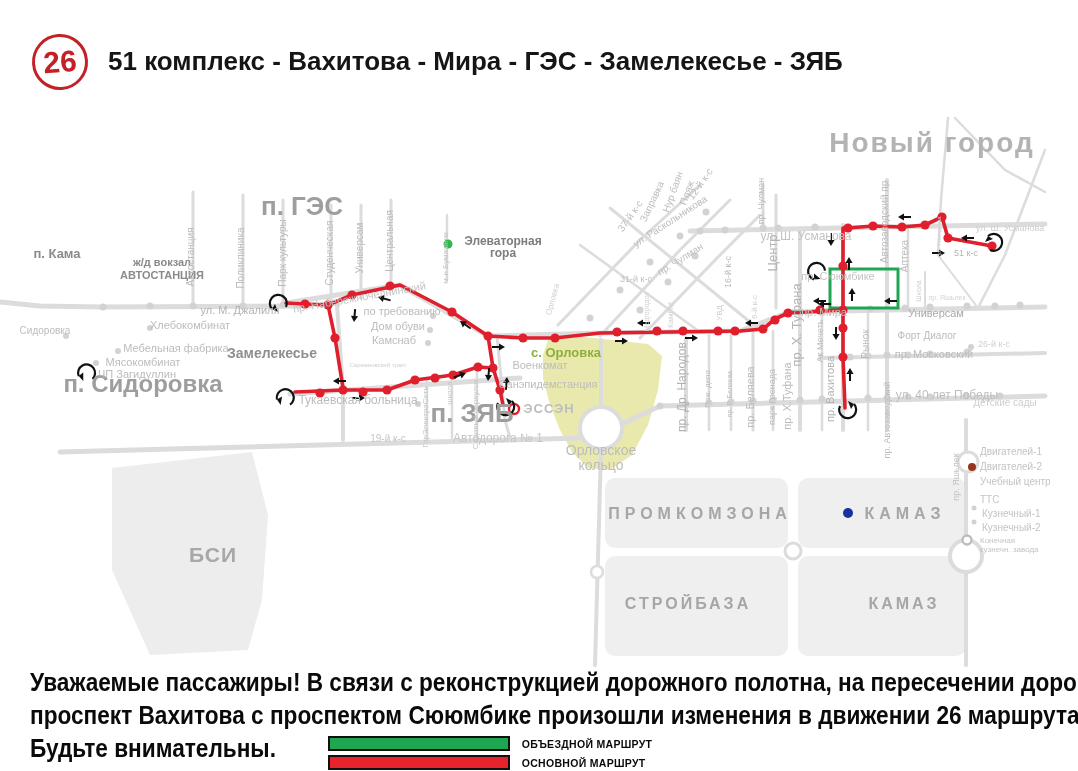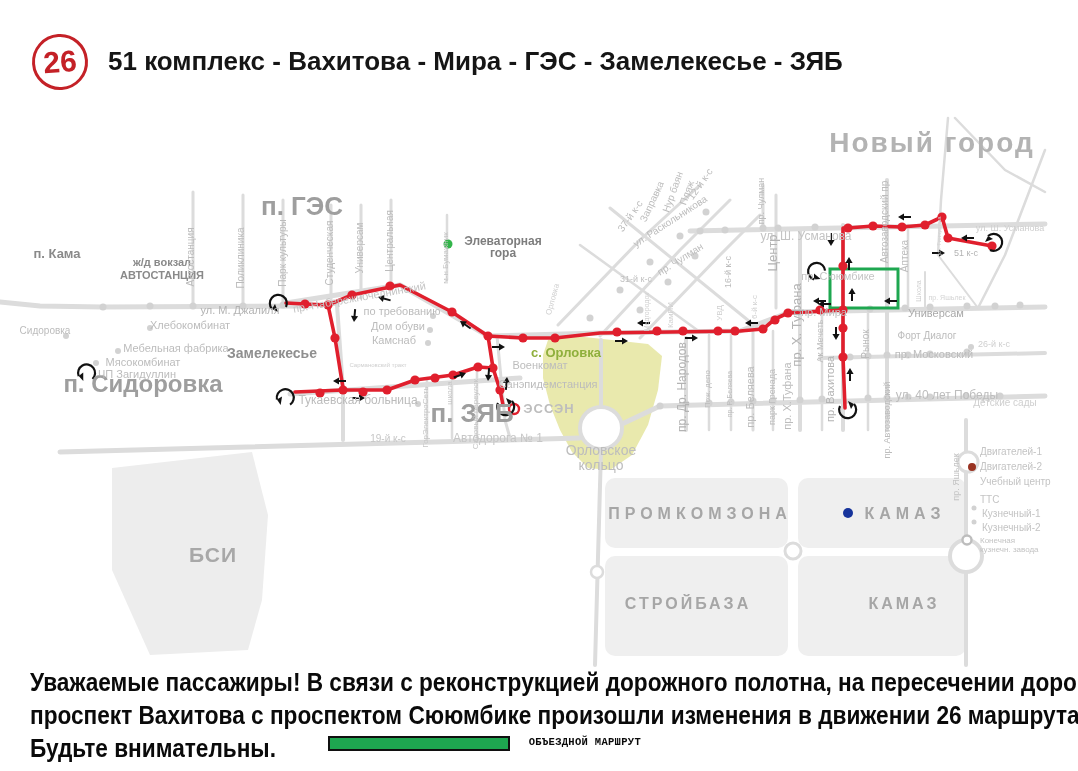--- a/index.html
+++ b/index.html
@@ -11,21 +11,21 @@
   .route-badge{position:absolute;left:32px;top:34px;width:50px;height:50px;border-radius:50%;
        border:3px solid #c42127;display:flex;align-items:center;justify-content:center;
        color:#c42127;font-size:30px;font-weight:bold;background:#fff;transform:rotate(-4deg);}
   .route-title{position:absolute;left:108px;top:46px;font-size:26px;font-weight:bold;color:#151515;
        white-space:nowrap;letter-spacing:0px;}
   .notice{position:absolute;left:30px;top:666px;width:1040px;z-index:5;color:#0a0a0a;}
   .notice-line{font-size:25px;font-weight:bold;white-space:nowrap;transform:scaleX(0.905);
        transform-origin:left center;line-height:33px;}
   .notice-row{display:flex;align-items:flex-start;gap:26px;}
   .legend{display:flex;flex-direction:column;gap:4px;padding-top:4px;}
-  .legend-row{display:flex;gap:19px;font-family:Liberation Mono, monospace;}
+  .legend-row{display:flex;align-items:center;gap:12px;}
   .legend-bar{width:178px;height:11px;border:2px solid #101010;}
   .legend-label{font-size:10.5px;font-weight:bold;color:#0a0a0a;letter-spacing:0.3px;}
 </style>
 </head>
 <body>
 
 <svg id="map-svg" viewBox="0 0 1078 771" xmlns="http://www.w3.org/2000/svg">
     <polygon points="112,468 252,452 268,515 262,600 248,650 150,655 112,570" fill="#ededed"></polygon>
     <rect x="605" y="478" width="183" height="70" rx="10" fill="#efefef"></rect>
     <rect x="798" y="478" width="168" height="70" rx="10" fill="#efefef"></rect>
@@ -424,15 +424,19 @@
 <div class="notice">
   <div class="notice-line">Уважаемые пассажиры! В связи с реконструкцией дорожного полотна, на пересечении дорог</div>
   <div class="notice-line">проспект Вахитова с проспектом Сююмбике произошли изменения в движении 26 маршрута.</div>
   <div class="notice-row">
     <div class="notice-line">Будьте внимательны.</div>
     <div class="legend">
       <div class="legend-row">
         <div class="legend-bar" style="background: rgb(30, 167, 80);"></div>
         <div class="legend-label">ОБЪЕЗДНОЙ МАРШРУТ</div>
       </div>
+      <div class="legend-row">
+        <div class="legend-bar" style="background: rgb(232, 35, 46);"></div>
+        <div class="legend-label">ОСНОВНОЙ МАРШРУТ</div>
+      </div>
     </div>
   </div>
 </div>
 
 </body></html>

